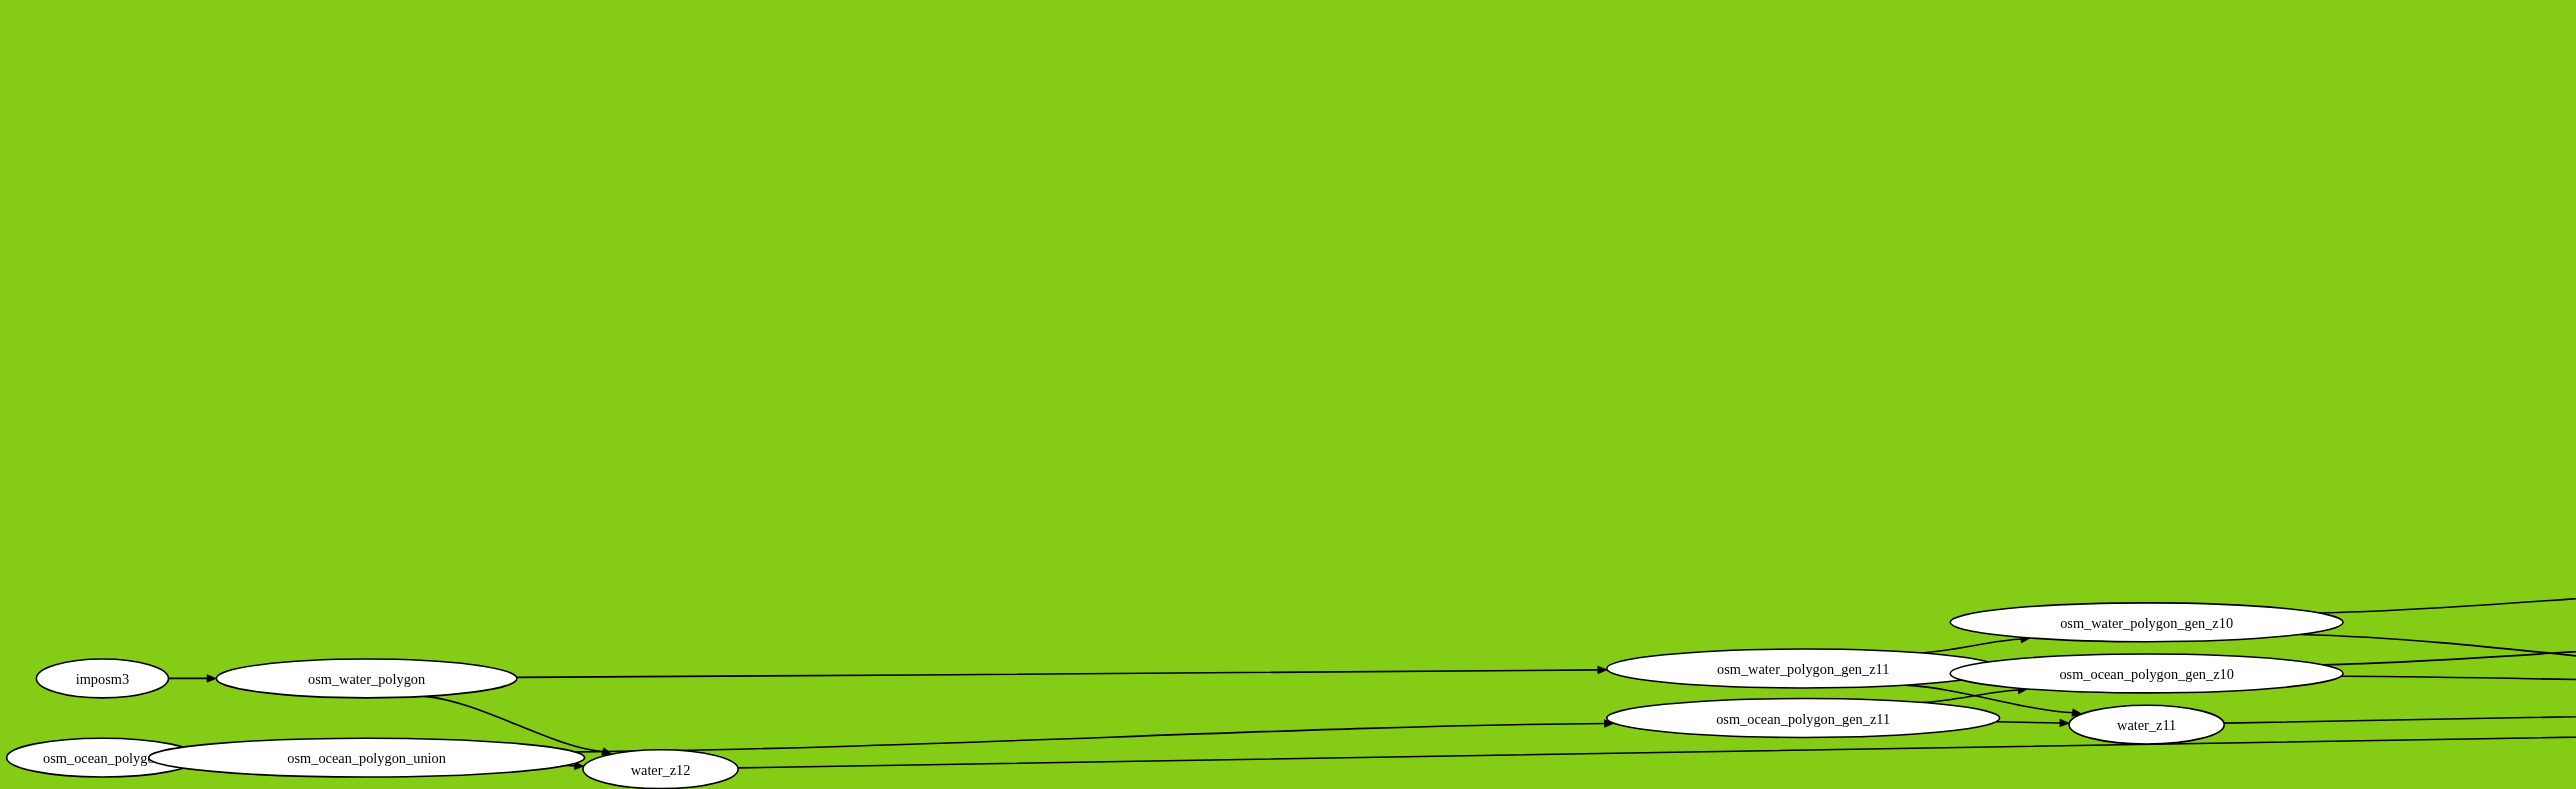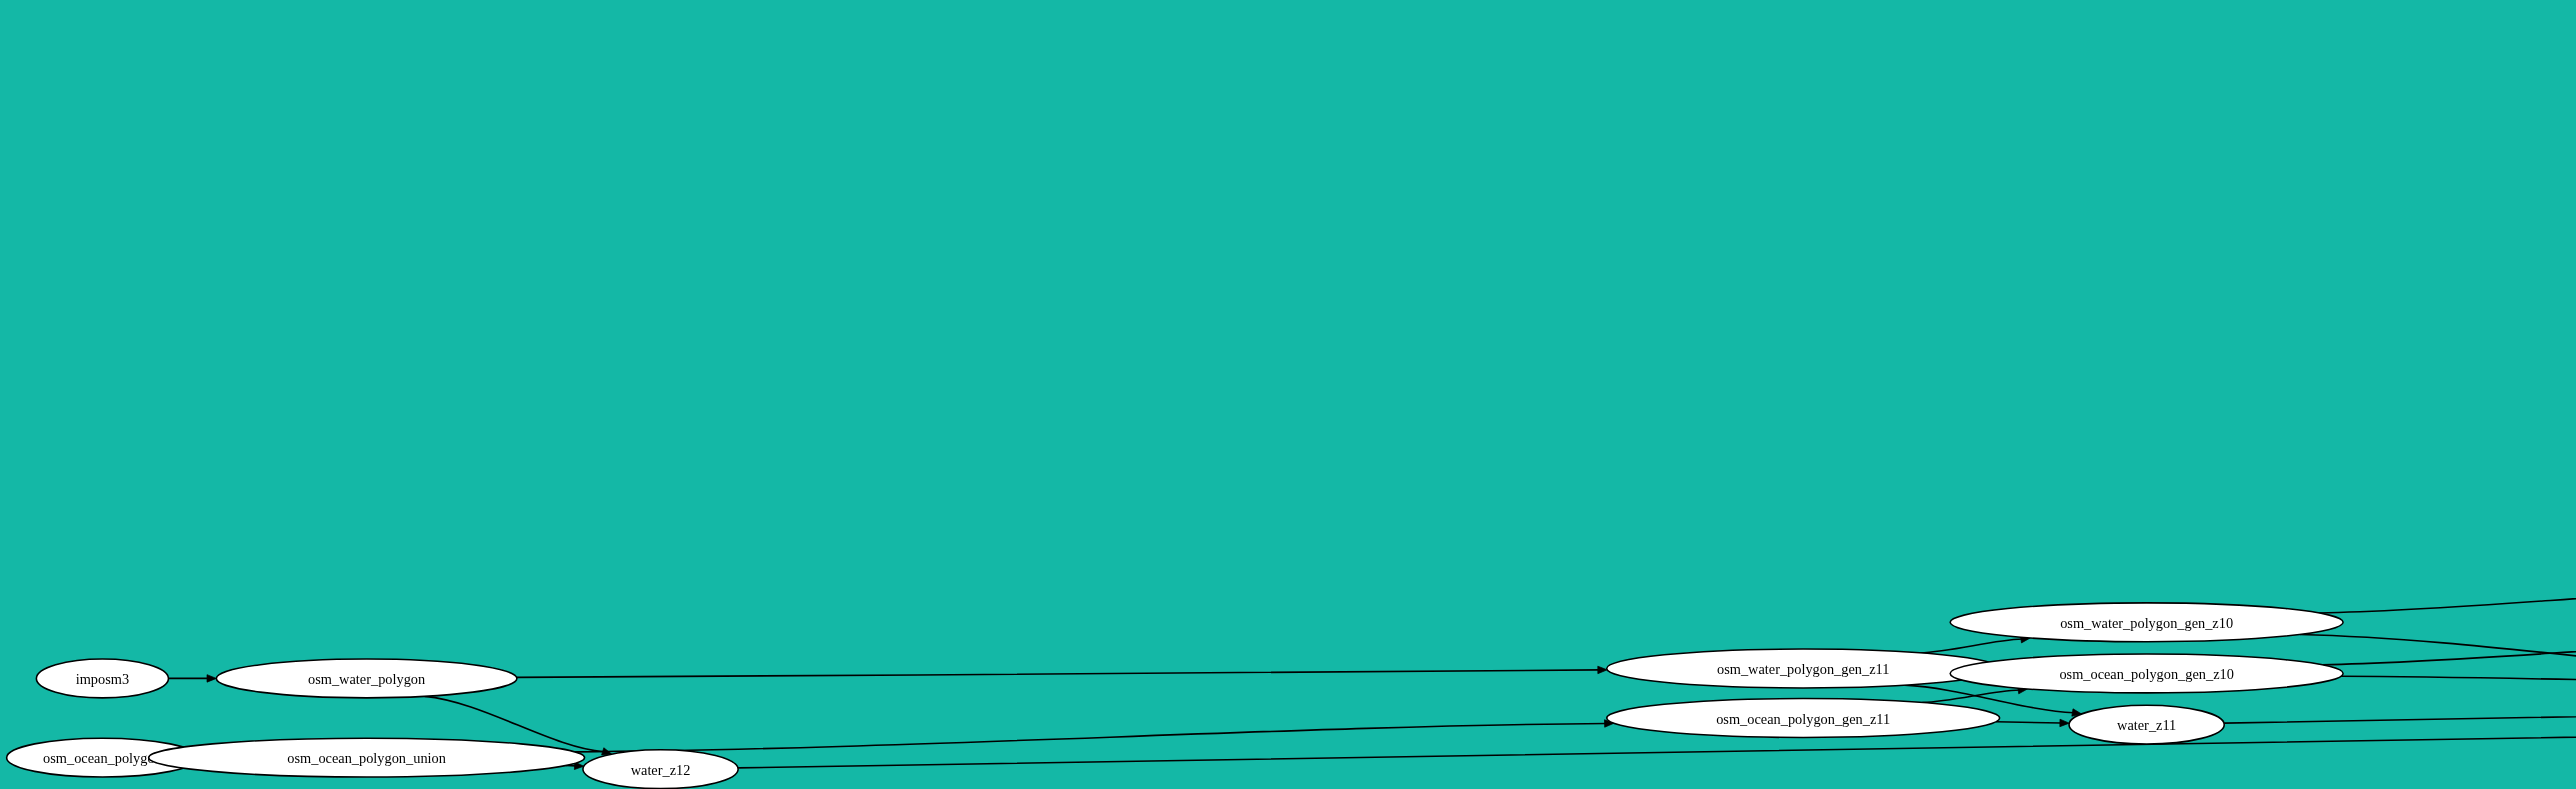--- a/index.html
+++ b/index.html
@@ -4,21 +4,21 @@
 <style>
   html, body {
     margin: 0;
     padding: 0;
     background: #ffffff;
   }
   #root {
     position: relative;
     width: 2576px;
     height: 789px;
-    background: #14b8a6;
+    background: #84cc16;
     font-family: "Liberation Serif", "DejaVu Serif", serif;
   }
   svg#graph {
     position: absolute;
     top: 0; left: 0;
     width: 2576px;
     height: 789px;
     display: block;
   }
   .node-ellipse {

